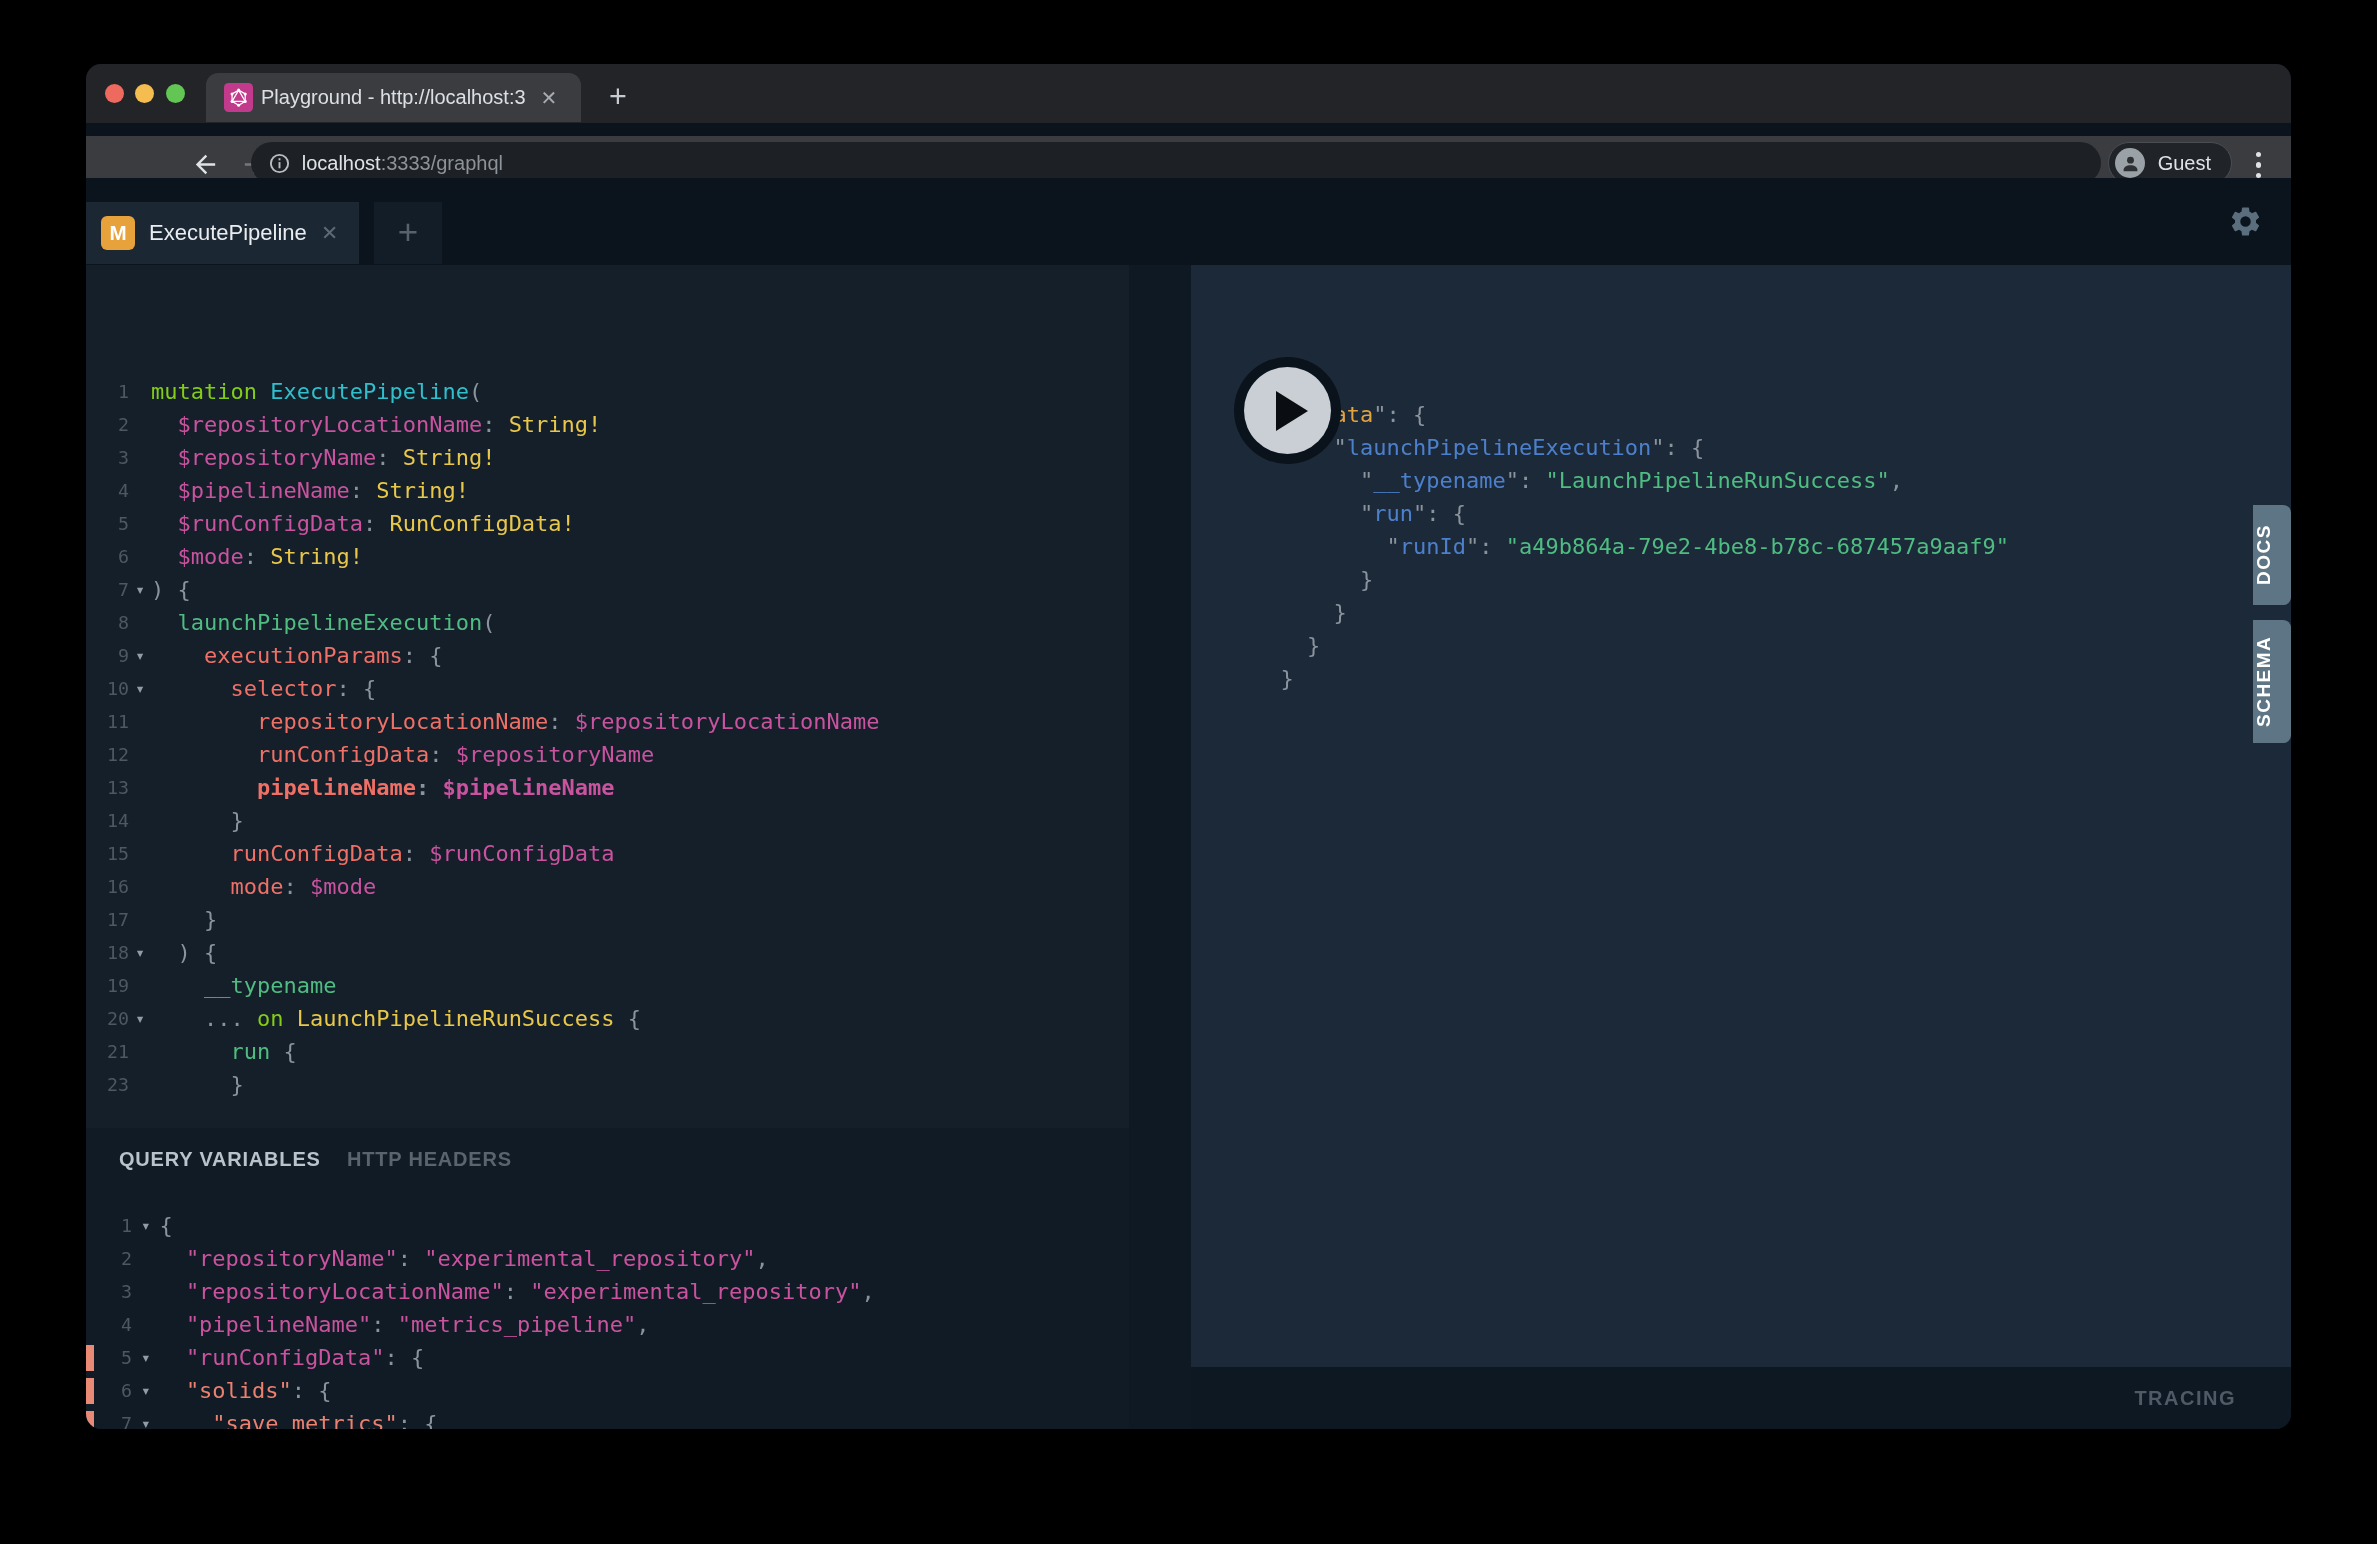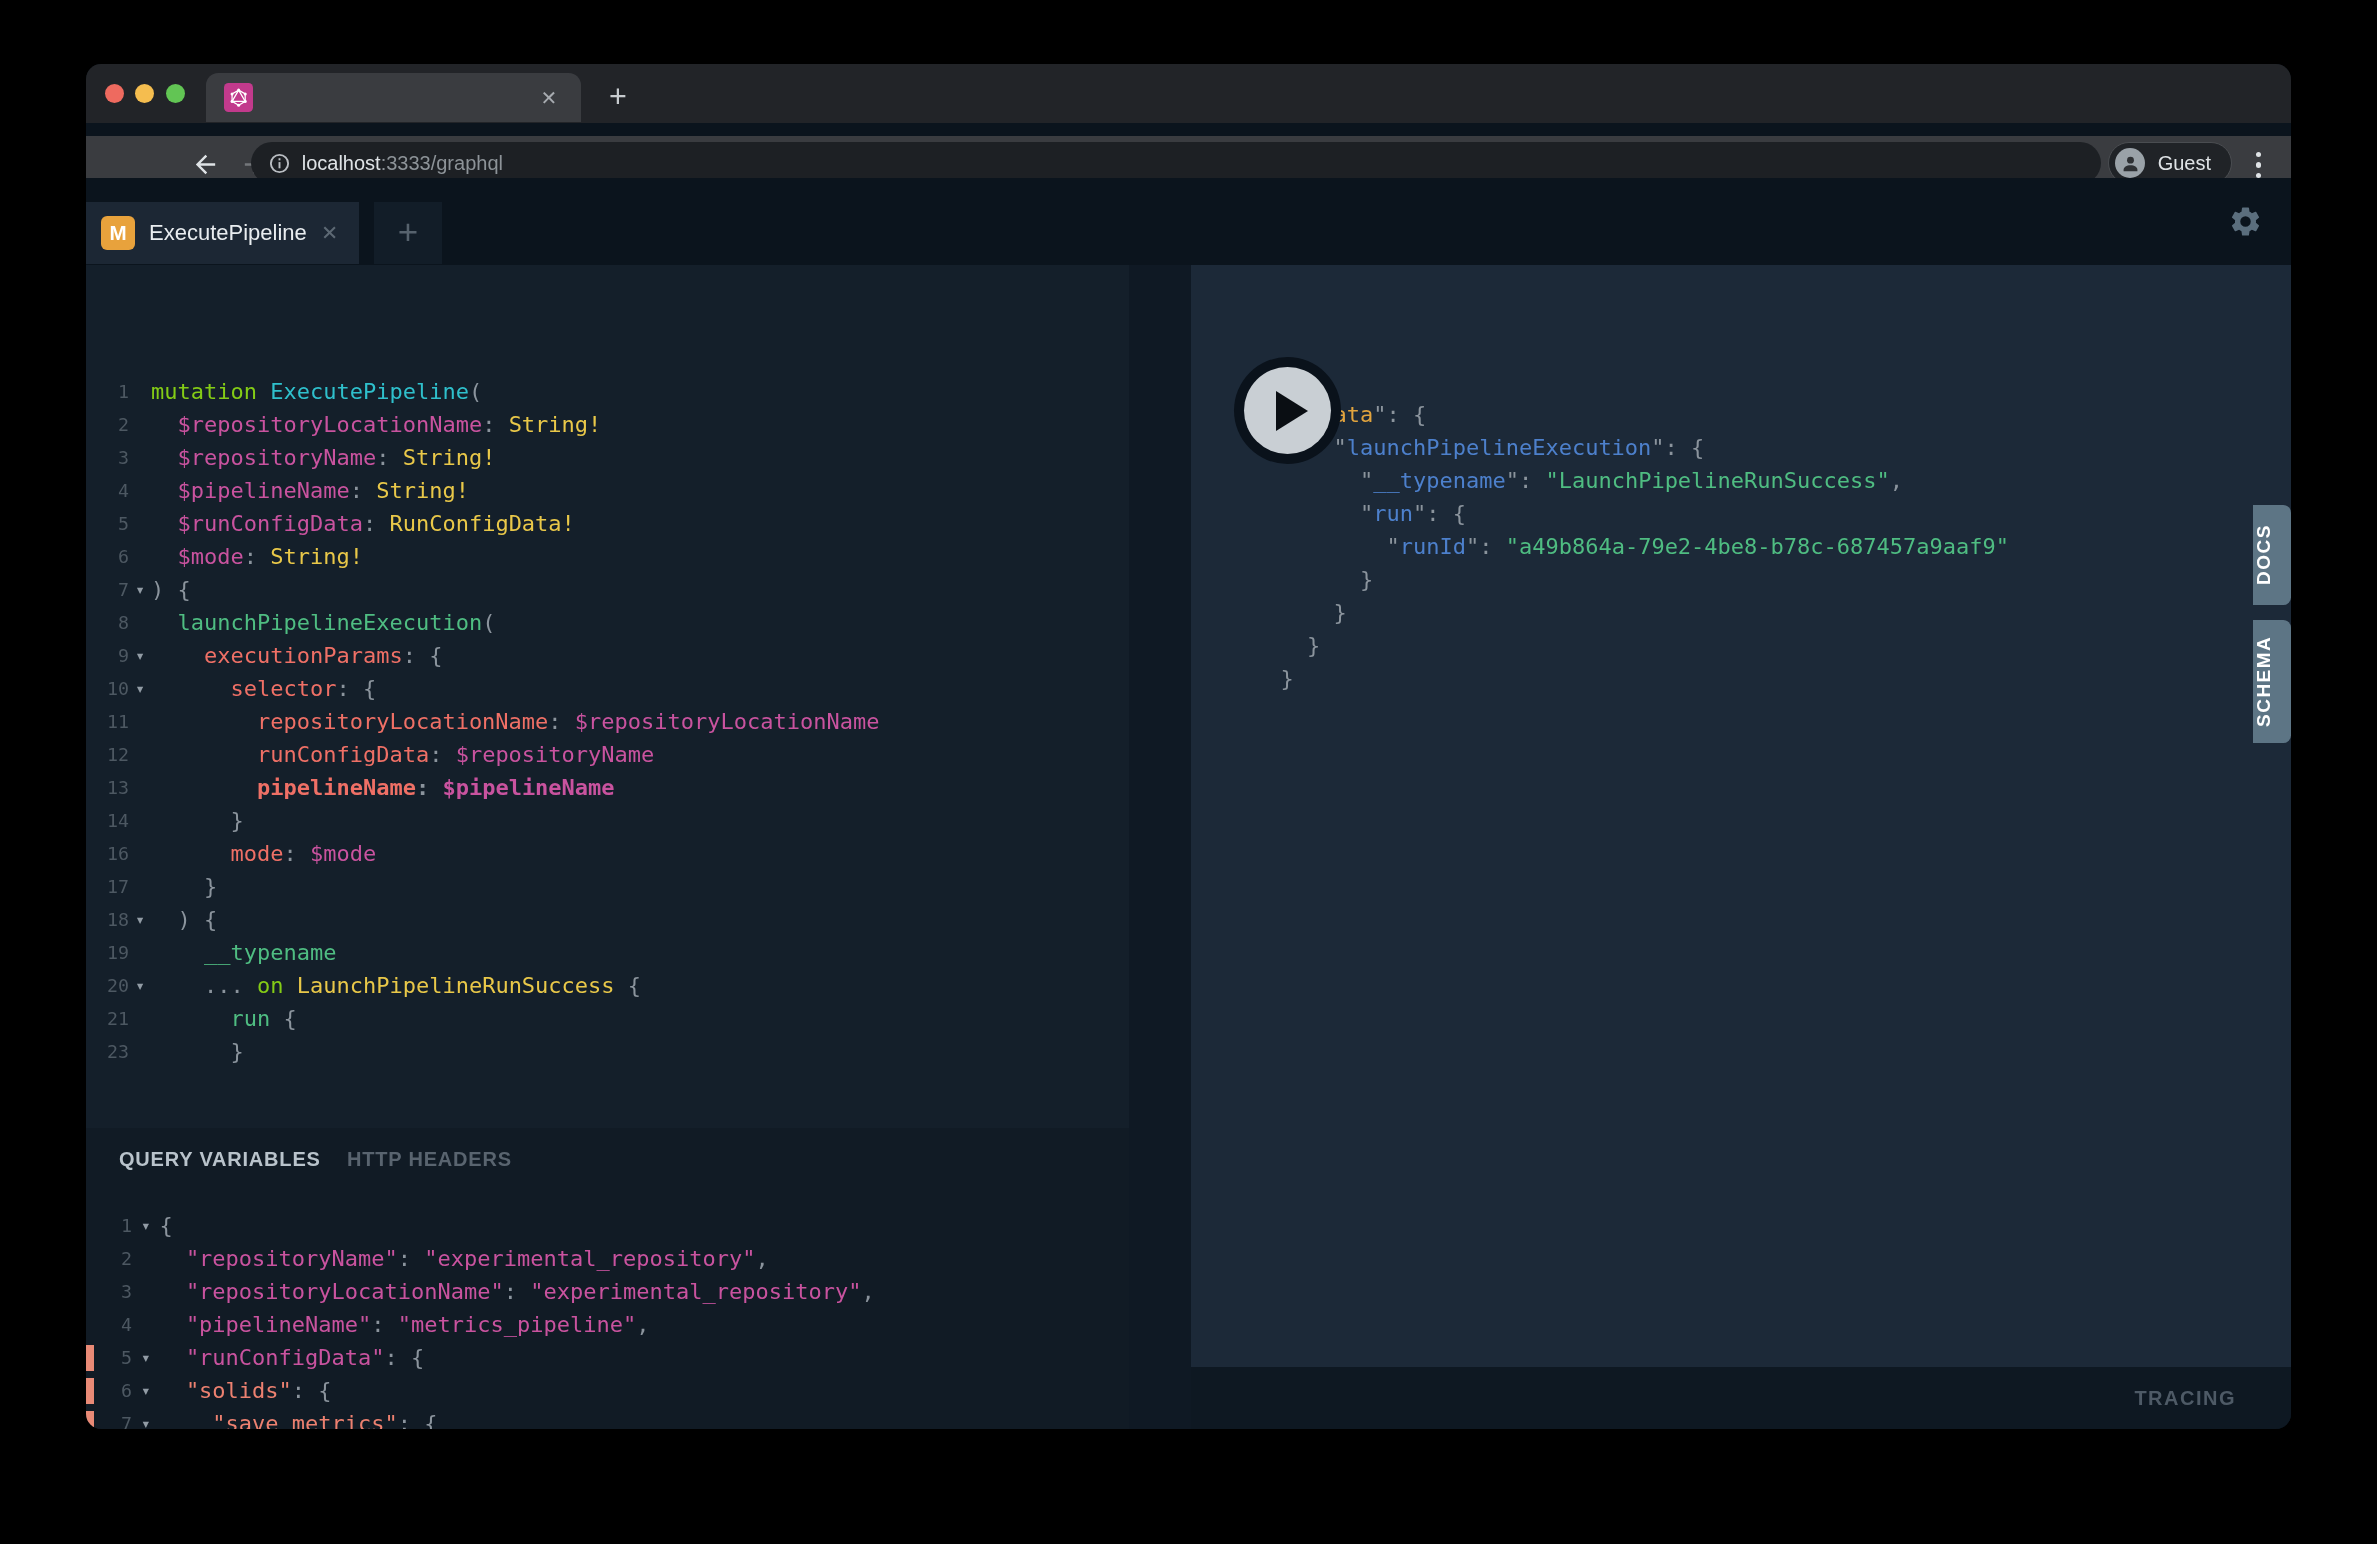--- a/index.html
+++ b/index.html
@@ -127,20 +127,21 @@
           <g fill="#fff">
               <circle cx="12" cy="3.5" r="1.7"></circle>
               <circle cx="19.4" cy="7.8" r="1.7"></circle>
               <circle cx="19.4" cy="16.2" r="1.7"></circle>
               <circle cx="12" cy="20.5" r="1.7"></circle>
               <circle cx="4.6" cy="16.2" r="1.7"></circle>
               <circle cx="4.6" cy="7.8" r="1.7"></circle>
             </g>
         </svg>
       </span>
+      <span class="btab-title">Playground - http://localhost:3</span>
       <span class="btab-close">✕</span>
     </div>
     <span class="newtab-btn">+</span>
   </div>
 
   <div class="navbar">
     <svg class="nav-ic" style="left:105px" viewBox="0 0 24 24">
         <path d="M20 11H7.8l5.6-5.6L12 4l-8 8 8 8 1.4-1.4L7.8 13H20v-2z" fill="#dfe3e6"></path>
       </svg>
     <svg class="nav-ic" style="left:154px" viewBox="0 0 24 24">
@@ -205,20 +206,21 @@
           <div class="cl"><span class="ln">5</span><span class="fold"></span><span style="padding-left: 2ch;"><span class="tk-vr">$runConfigData</span><span class="tk-pu">: </span><span class="tk-ty">RunConfigData!</span></span></div>
           <div class="cl"><span class="ln">6</span><span class="fold"></span><span style="padding-left: 2ch;"><span class="tk-vr">$mode</span><span class="tk-pu">: </span><span class="tk-ty">String!</span></span></div>
           <div class="cl"><span class="ln">7</span><span class="fold">▾</span><span style="padding-left: 0ch;"><span class="tk-pu">) {</span></span></div>
           <div class="cl"><span class="ln">8</span><span class="fold"></span><span style="padding-left: 2ch;"><span class="tk-pr">launchPipelineExecution</span><span class="tk-pu">(</span></span></div>
           <div class="cl"><span class="ln">9</span><span class="fold">▾</span><span style="padding-left: 4ch;"><span class="tk-fl">executionParams</span><span class="tk-pu">: {</span></span></div>
           <div class="cl"><span class="ln">10</span><span class="fold">▾</span><span style="padding-left: 6ch;"><span class="tk-fl">selector</span><span class="tk-pu">: {</span></span></div>
           <div class="cl"><span class="ln">11</span><span class="fold"></span><span style="padding-left: 8ch;"><span class="tk-fl">repositoryLocationName</span><span class="tk-pu">: </span><span class="tk-vr">$repositoryLocationName</span></span></div>
           <div class="cl"><span class="ln">12</span><span class="fold"></span><span style="padding-left: 8ch;"><span class="tk-fl">runConfigData</span><span class="tk-pu">: </span><span class="tk-vr">$repositoryName</span></span></div>
           <div class="cl"><span class="ln">13</span><span class="fold"></span><span style="padding-left: 8ch; font-weight: bold;"><span class="tk-fl">pipelineName</span><span class="tk-pu">: </span><span class="tk-vr">$pipelineName</span></span></div>
           <div class="cl"><span class="ln">14</span><span class="fold"></span><span style="padding-left: 6ch;"><span class="tk-pu">}</span></span></div>
+          <div class="cl"><span class="ln">15</span><span class="fold"></span><span style="padding-left: 6ch;"><span class="tk-fl">runConfigData</span><span class="tk-pu">: </span><span class="tk-vr">$runConfigData</span></span></div>
           <div class="cl"><span class="ln">16</span><span class="fold"></span><span style="padding-left: 6ch;"><span class="tk-fl">mode</span><span class="tk-pu">: </span><span class="tk-vr">$mode</span></span></div>
           <div class="cl"><span class="ln">17</span><span class="fold"></span><span style="padding-left: 4ch;"><span class="tk-pu">}</span></span></div>
           <div class="cl"><span class="ln">18</span><span class="fold">▾</span><span style="padding-left: 2ch;"><span class="tk-pu">) {</span></span></div>
           <div class="cl"><span class="ln">19</span><span class="fold"></span><span style="padding-left: 4ch;"><span class="tk-pr">__typename</span></span></div>
           <div class="cl"><span class="ln">20</span><span class="fold">▾</span><span style="padding-left: 4ch;"><span class="tk-pu">... </span><span class="tk-kw">on</span><span class="tk-pl"> </span><span class="tk-ty">LaunchPipelineRunSuccess</span><span class="tk-pu"> {</span></span></div>
           <div class="cl"><span class="ln">21</span><span class="fold"></span><span style="padding-left: 6ch;"><span class="tk-pr">run</span><span class="tk-pu"> {</span></span></div>
           <div class="cl"><span class="ln">23</span><span class="fold"></span><span style="padding-left: 6ch;"><span class="tk-pu">}</span></span></div>
         </div>
     </div>
     <div class="divider"></div>

